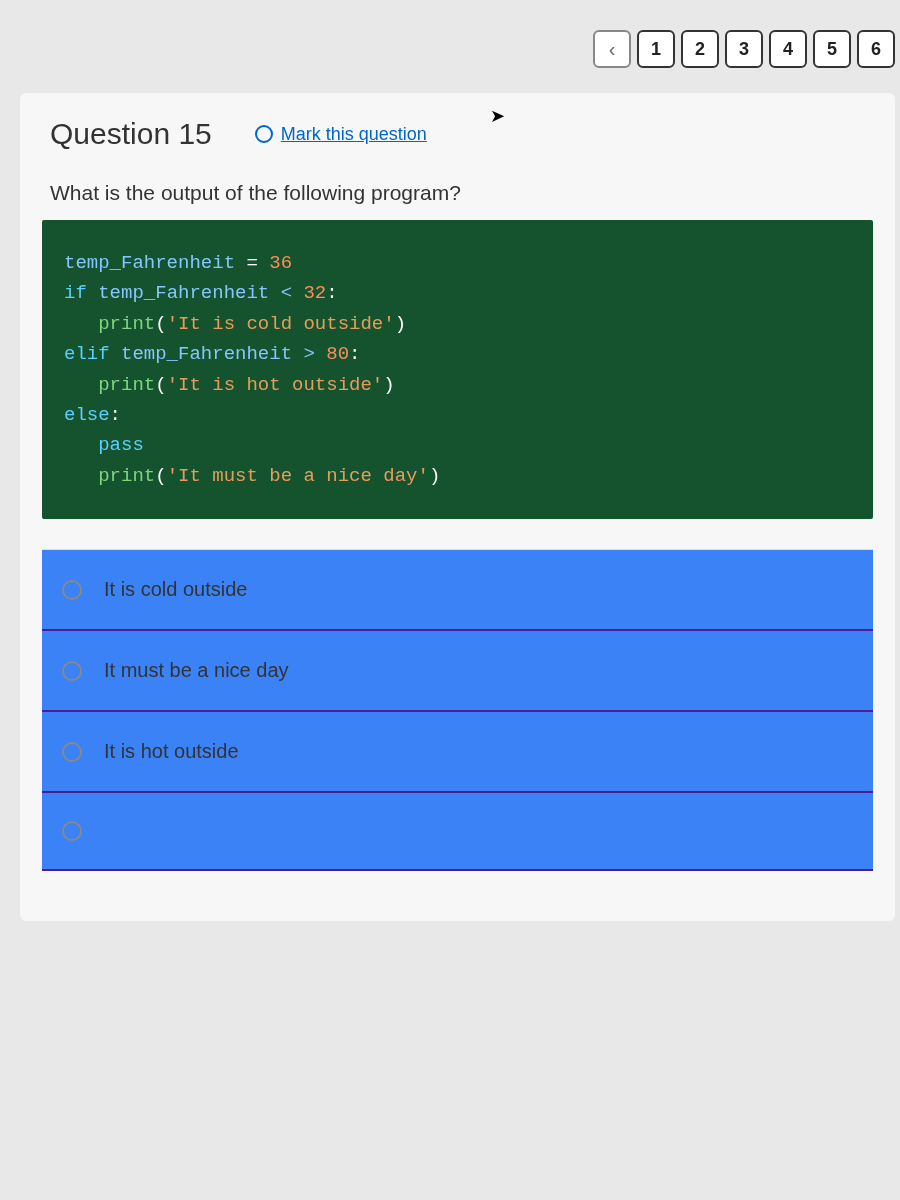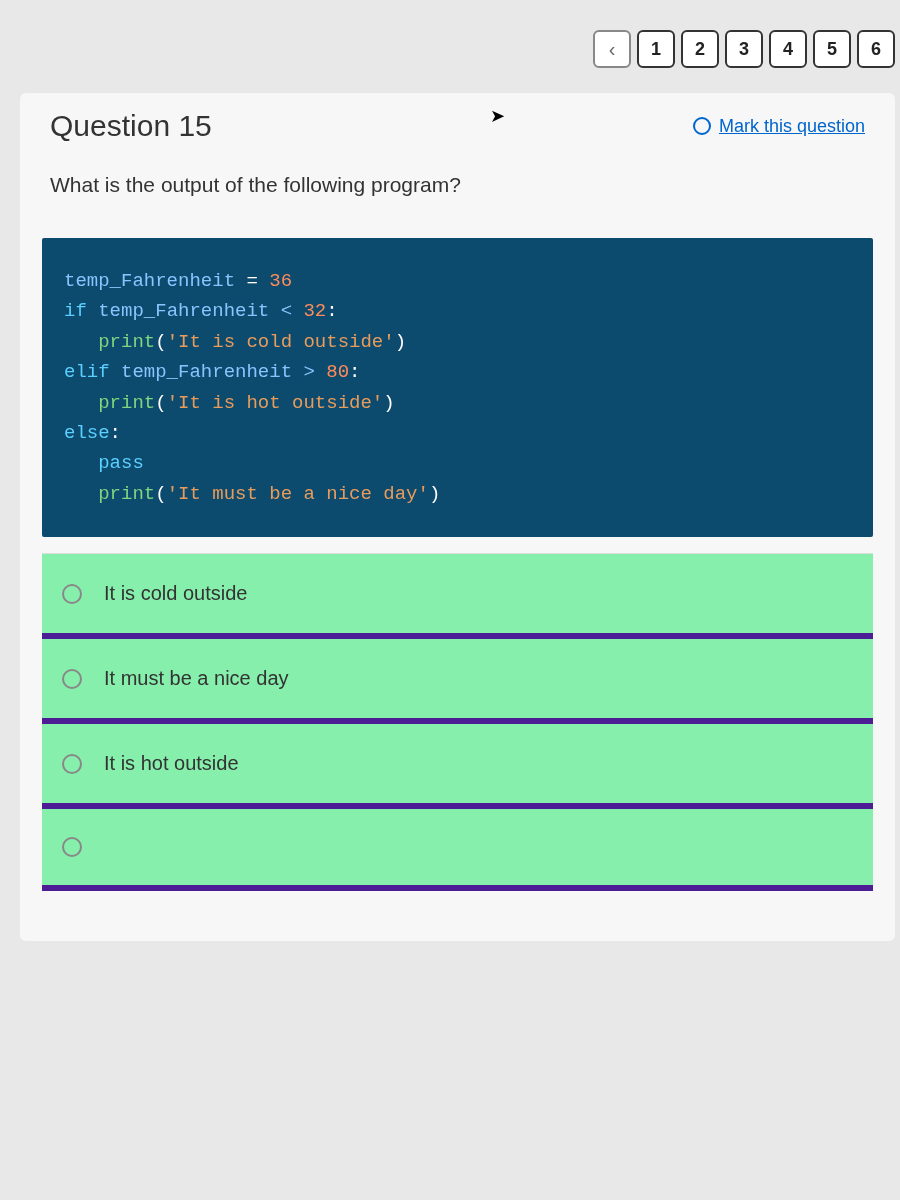--- a/index.html
+++ b/index.html
@@ -53,23 +53,24 @@
       color: #222;
     }
     .question-card {
       background: #f7f7f7;
       border-radius: 6px;
       padding: 0;
       margin-right: 5px;
     }
     .question-header {
       display: flex;
-      justify-content: space-between;
-      align-items: center;
-      padding: 16px 30px 20px 30px;
+      justify-content: flex-start;
+      align-items: center;
+      padding: 24px 30px 20px 30px;
+      gap: 43px;
     }
     .question-title {
       font-size: 30px;
       font-weight: 400;
       color: #333;
     }
     .mark-question {
       display: flex;
       align-items: center;
       gap: 8px;
@@ -78,52 +79,52 @@
       font-size: 18px;
       text-decoration: underline;
     }
     .mark-radio {
       width: 18px;
       height: 18px;
       border: 2px solid #0066cc;
       border-radius: 50%;
     }
     .question-prompt {
-      padding: 10px 30px 41px 30px;
+      padding: 10px 30px 15px 30px;
       font-size: 21px;
       color: #333;
     }
     .code-block {
-      background: #0c4a6e;
+      background: #14532d;
       color: #fff;
       padding: 28px 22px;
-      margin: 0 22px 16px 22px;
+      margin: 0 22px 30px 22px;
       font-family: 'Courier New', Consolas, monospace;
       font-size: 19px;
       line-height: 1.6;
       white-space: pre;
       border-radius: 2px;
     }
     .kw { color: #5bcfff; }
     .id { color: #87c5ff; }
     .op { color: #ffffff; }
     .num { color: #ff8c5a; }
     .fn { color: #7fd67f; }
     .str { color: #e89c5c; }
     .answers {
       padding: 0 22px 50px 22px;
     }
     .answer-option {
       display: flex;
       align-items: center;
       gap: 22px;
       padding: 28px 20px;
-      border-bottom: 6px solid #4c1d95;
-      cursor: pointer;
-      background: #86efac;
+      border-bottom: 2px solid #4c1d95;
+      cursor: pointer;
+      background: #3b82f6;
     }
     .answer-option:first-child {
       border-top: 1px solid #ddd;
     }
     .answer-radio {
       width: 20px;
       height: 20px;
       border: 2px solid #888;
       border-radius: 50%;
       flex-shrink: 0;

